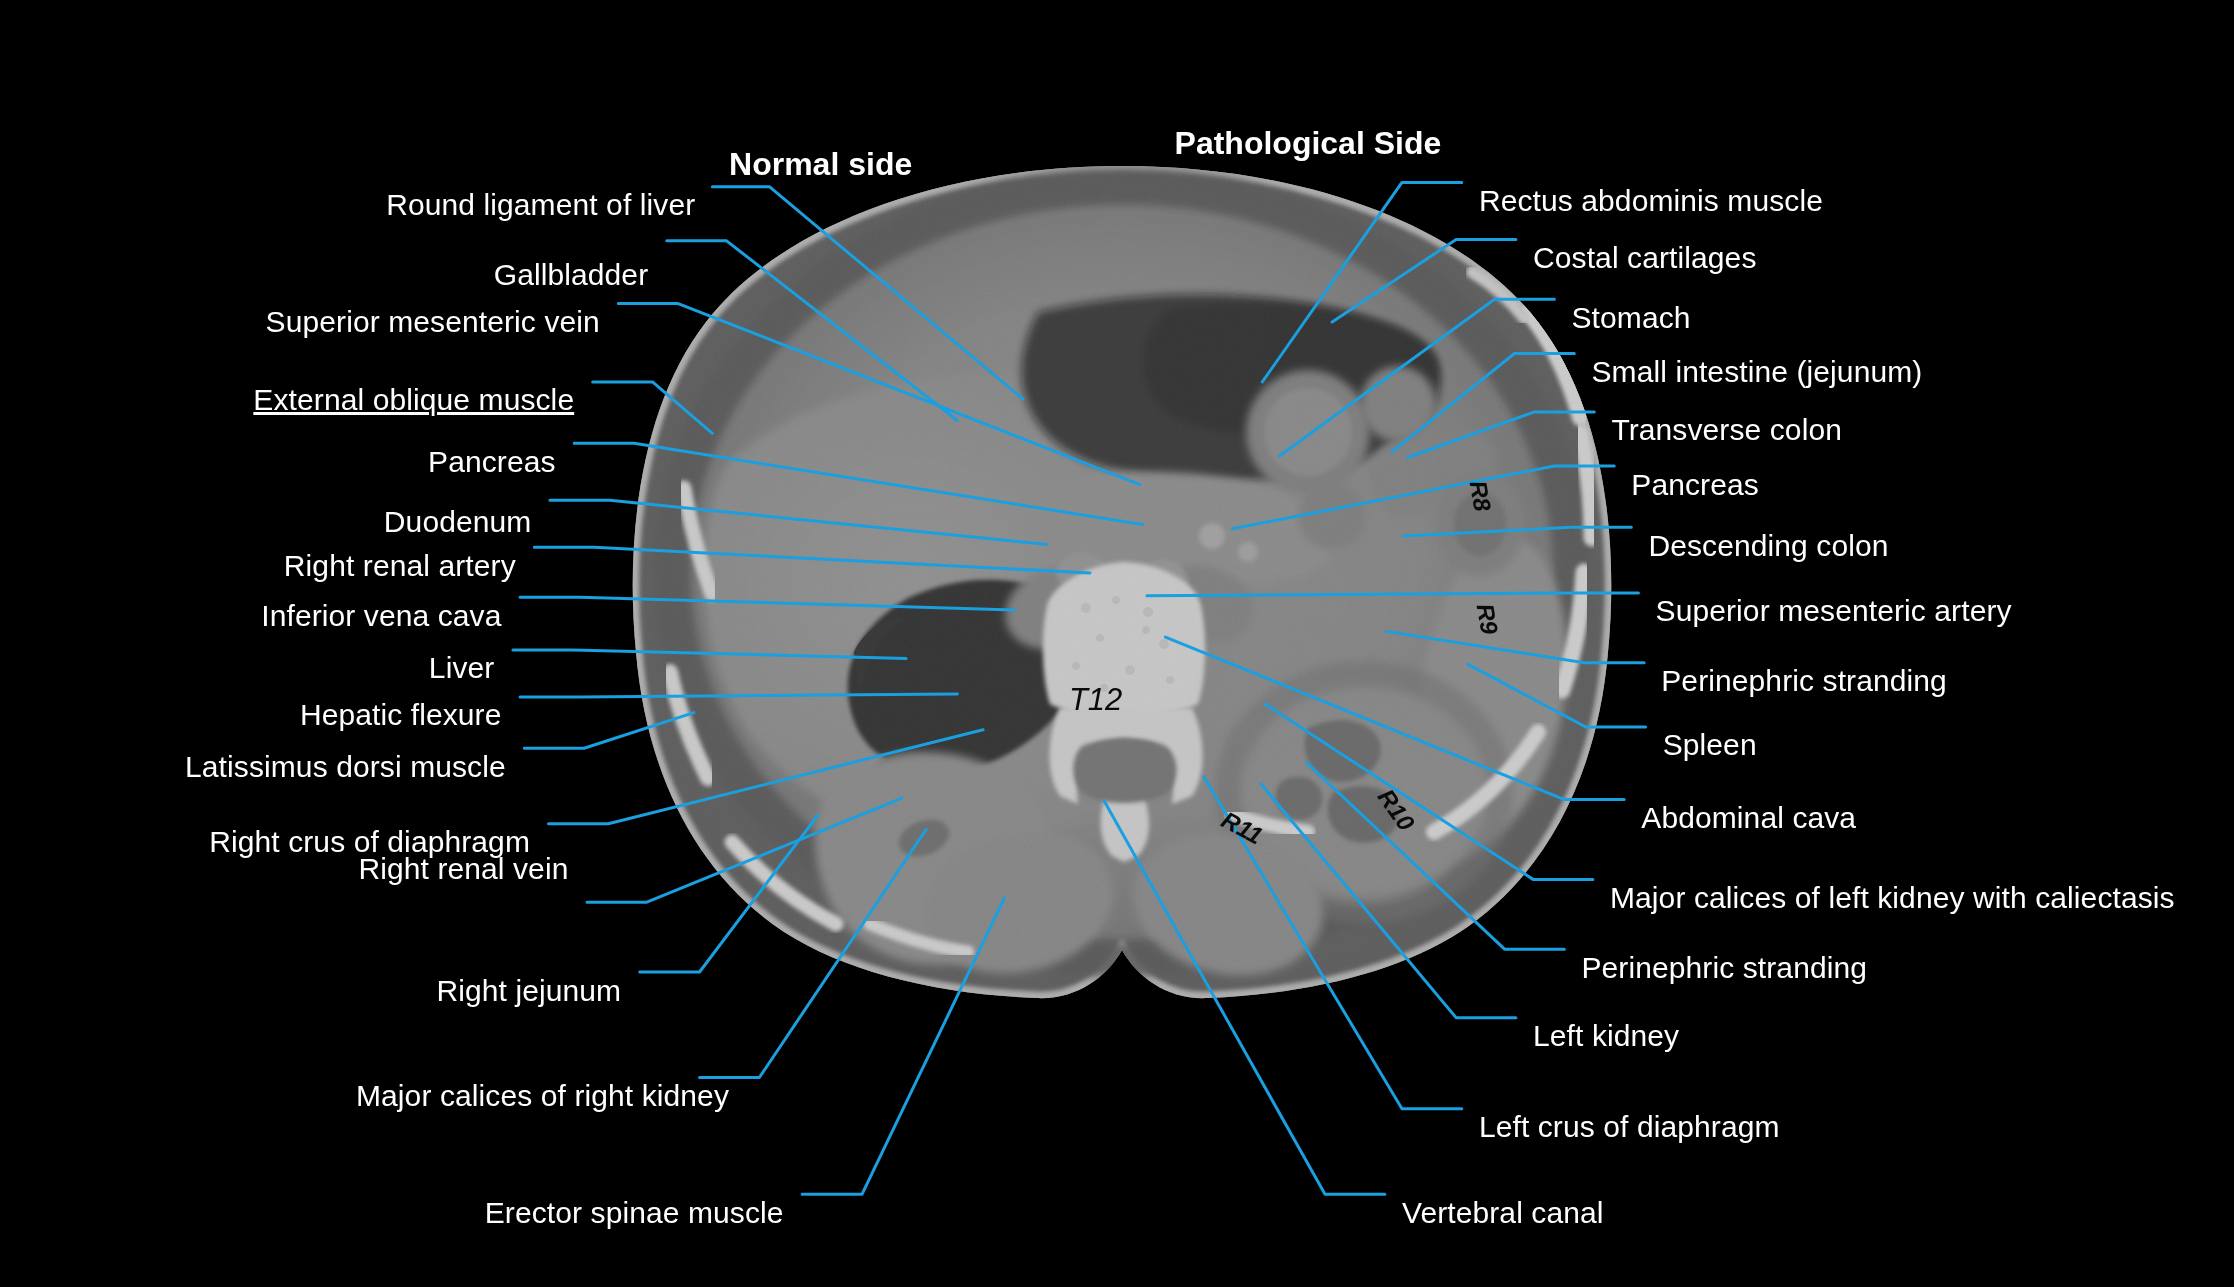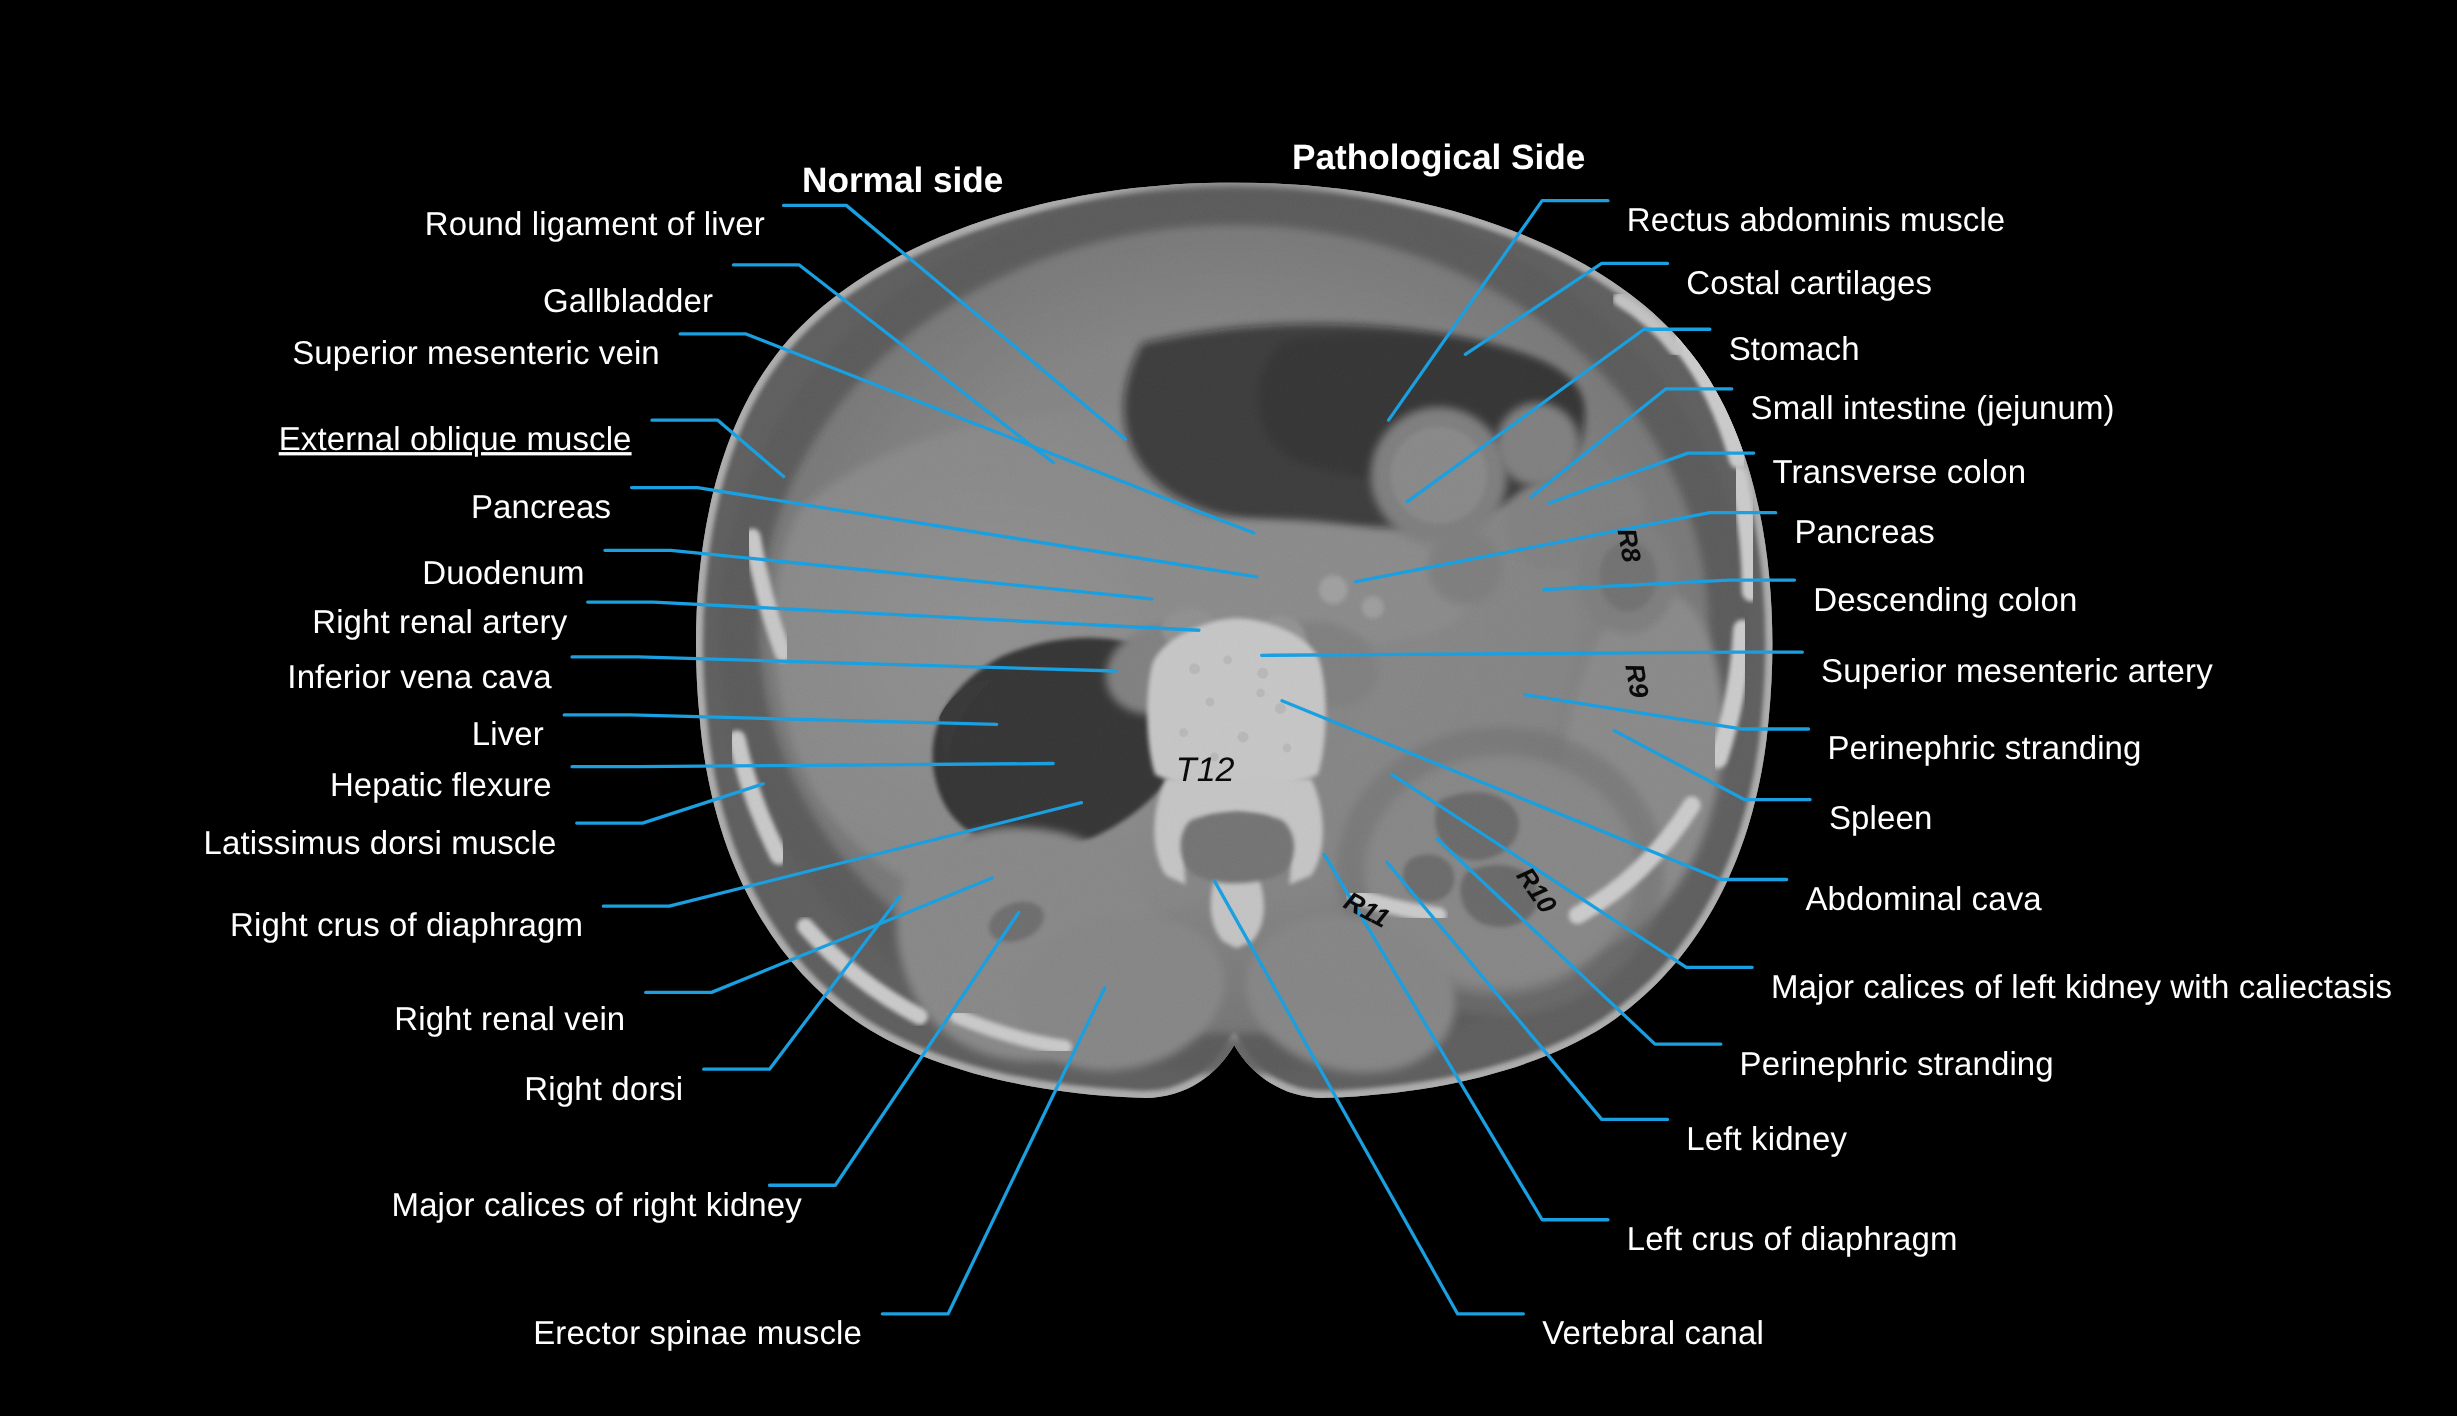--- a/index.html
+++ b/index.html
@@ -304,22 +304,22 @@
       <div class="lbl left" style="left: 599.818px; top: 322.106px;">Superior mesenteric vein</div>
       <div class="lbl left" style="left: 574.172px; top: 400.495px; text-decoration: underline;">External oblique muscle</div>
       <div class="lbl left" style="left: 555.651px; top: 461.781px;">Pancreas</div>
       <div class="lbl left" style="left: 531.43px; top: 522px;">Duodenum</div>
       <div class="lbl left" style="left: 515.758px; top: 565.824px;">Right renal artery</div>
       <div class="lbl left" style="left: 501.51px; top: 615.708px;">Inferior vena cava</div>
       <div class="lbl left" style="left: 494.386px; top: 668.442px;">Liver</div>
       <div class="lbl left" style="left: 501.51px; top: 715.475px;">Hepatic flexure</div>
       <div class="lbl left" style="left: 505.784px; top: 766.784px;">Latissimus dorsi muscle</div>
       <div class="lbl left" style="left: 530.005px; top: 842.322px;">Right crus of diaphragm</div>
-      <div class="lbl left" style="left: 568.473px; top: 927px;">Right renal vein</div>
-      <div class="lbl left" style="left: 621.189px; top: 990.548px;">Right dorsi</div>
+      <div class="lbl left" style="left: 568.473px; top: 869px;">Right renal vein</div>
+      <div class="lbl left" style="left: 621.189px; top: 990.548px;">Right jejunum</div>
       <div class="lbl left" style="left: 681.028px; top: 1096.02px; margin-left: 48px;">Major calices of right kidney</div>
       <div class="lbl left" style="left: 783.61px; top: 1212.89px;">Erector spinae muscle</div>
     </div>
   <div id="label-layer-right">
       <div class="lbl right" style="left: 1478.89px; top: 200.96px;">Rectus abdominis muscle</div>
       <div class="lbl right" style="left: 1533.03px; top: 257.97px;">Costal cartilages</div>
       <div class="lbl right" style="left: 1571.49px; top: 317.831px;">Stomach</div>
       <div class="lbl right" style="left: 1591.44px; top: 371.99px;">Small intestine (jejunum)</div>
       <div class="lbl right" style="left: 1611.39px; top: 430.425px;">Transverse colon</div>
       <div class="lbl right" style="left: 1631.33px; top: 484.585px;">Pancreas</div>

